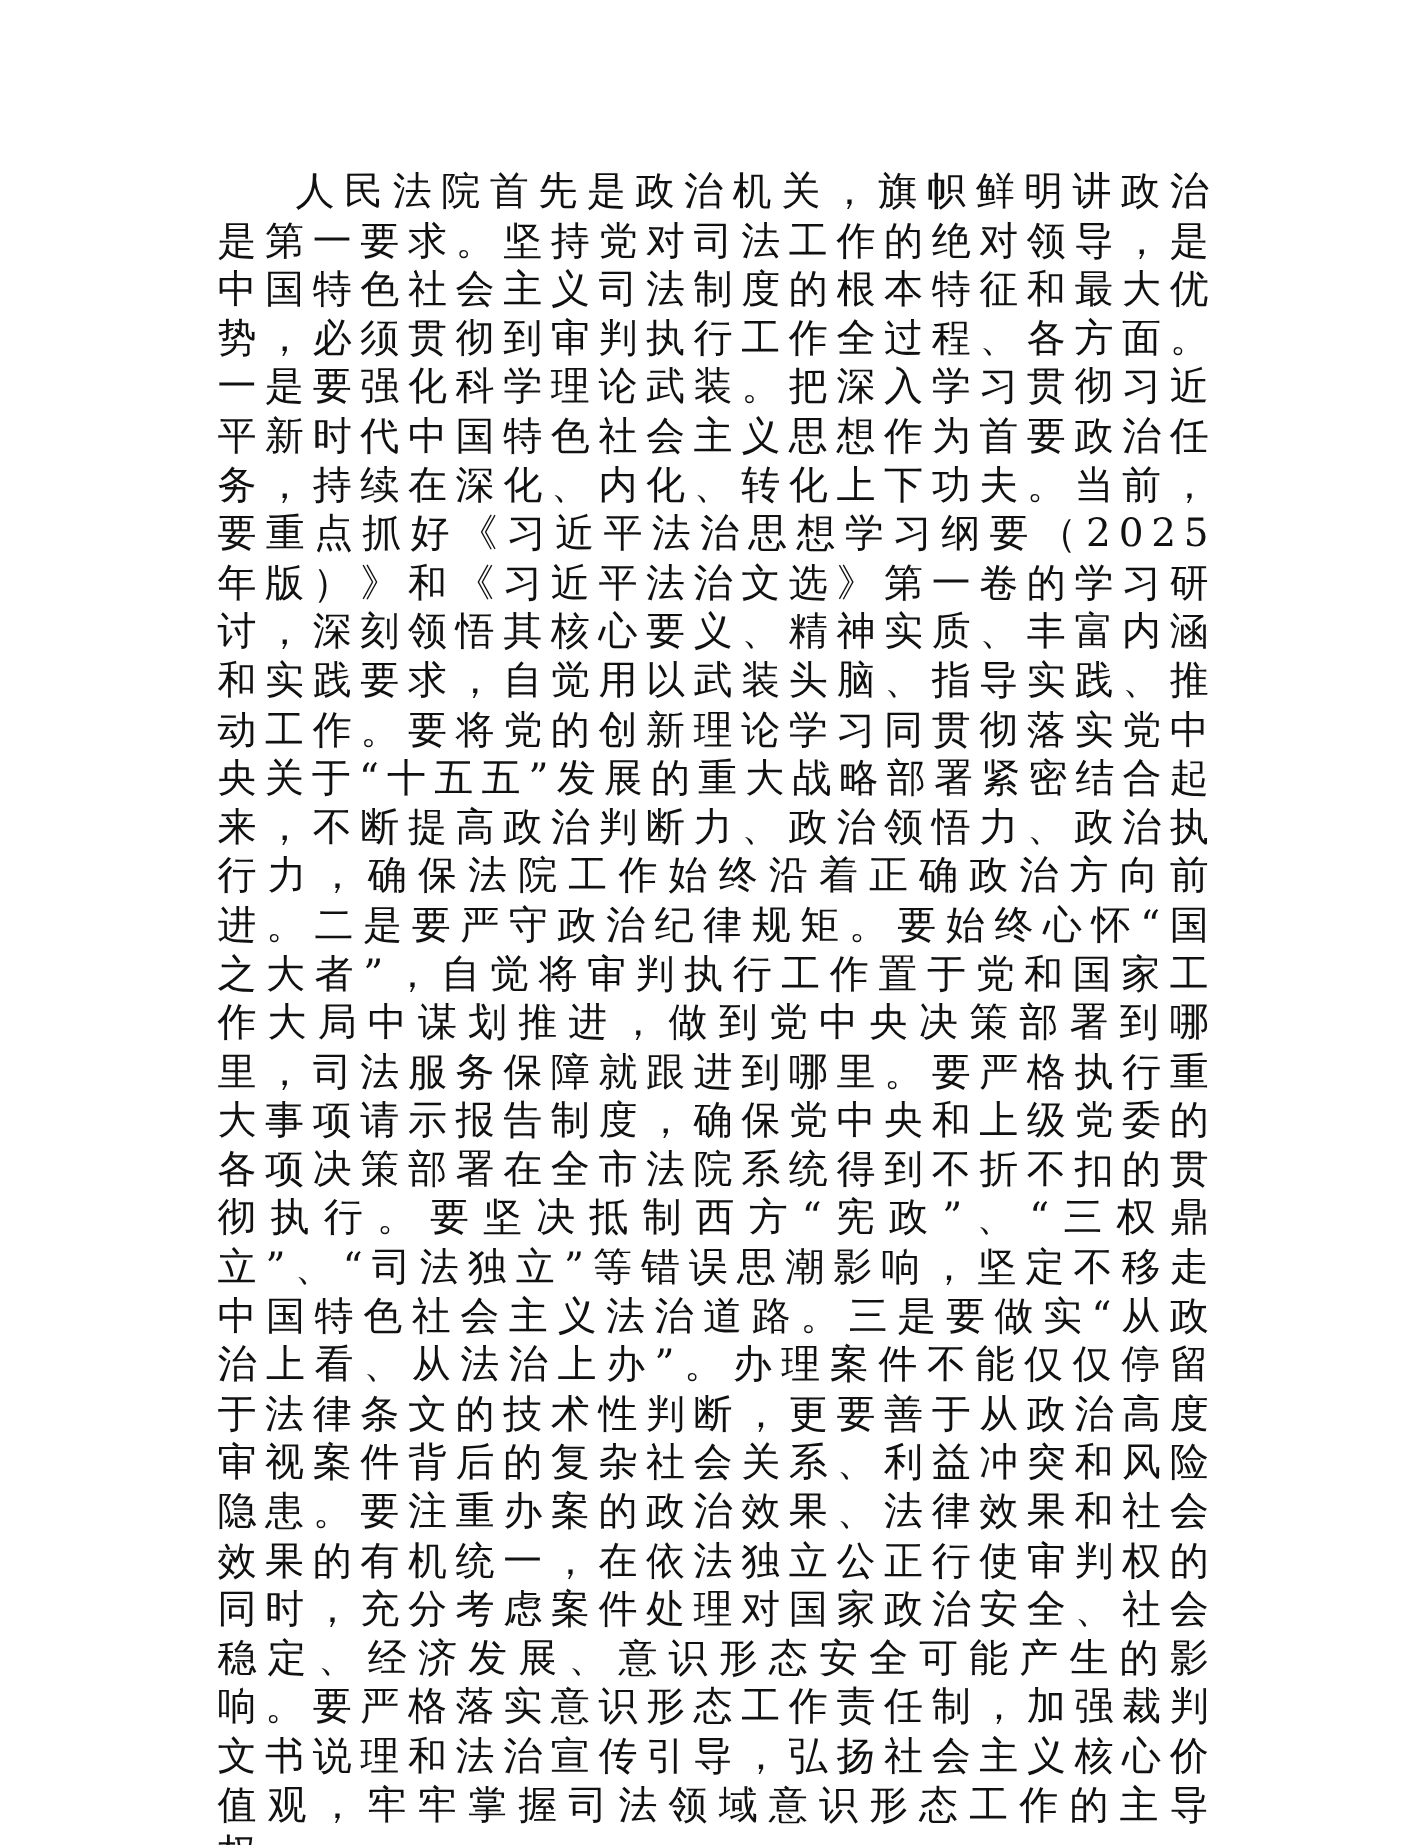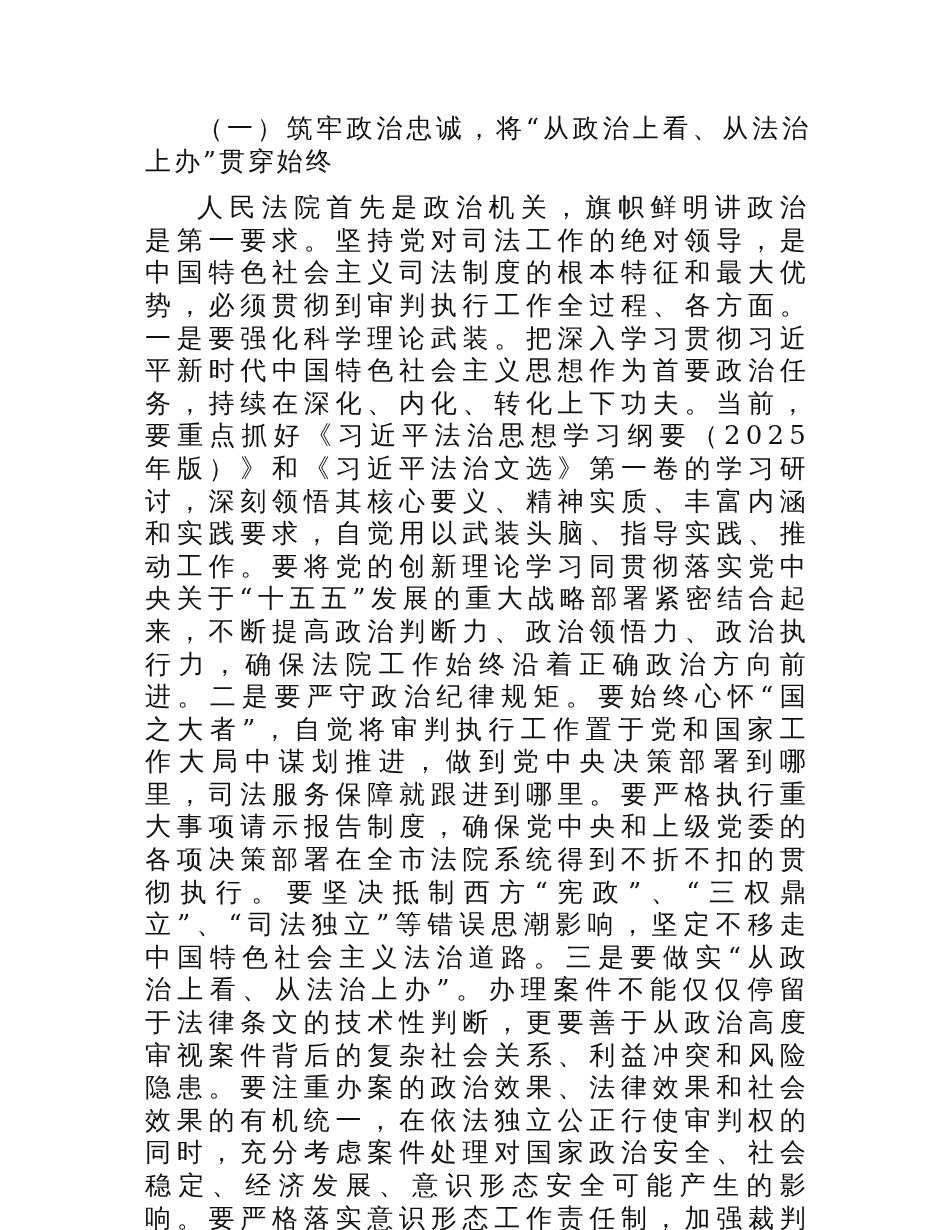--- a/index.html
+++ b/index.html
@@ -27,15 +27,14 @@
   .para {
     margin: 0;
     text-indent: 2em;
     letter-spacing: 5.2px;
   }
 </style>
 </head>
 <body>
 
 <div class="page">
-  <h2 class="heading">（一）筑牢政治忠诚，将“从政治上看、从法治上办”贯穿始终</h2>
   <p class="para">人民法院首先是政治机关，旗帜鲜明讲政治是第一要求。坚持党对司法工作的绝对领导，是中国特色社会主义司法制度的根本特征和最大优势，必须贯彻到审判执行工作全过程、各方面。一是要强化科学理论武装。把深入学习贯彻习近平新时代中国特色社会主义思想作为首要政治任务，持续在深化、内化、转化上下功夫。当前，要重点抓好《习近平法治思想学习纲要（2025年版）》和《习近平法治文选》第一卷的学习研讨，深刻领悟其核心要义、精神实质、丰富内涵和实践要求，自觉用以武装头脑、指导实践、推动工作。要将党的创新理论学习同贯彻落实党中央关于“十五五”发展的重大战略部署紧密结合起来，不断提高政治判断力、政治领悟力、政治执行力，确保法院工作始终沿着正确政治方向前进。二是要严守政治纪律规矩。要始终心怀“国之大者”，自觉将审判执行工作置于党和国家工作大局中谋划推进，做到党中央决策部署到哪里，司法服务保障就跟进到哪里。要严格执行重大事项请示报告制度，确保党中央和上级党委的各项决策部署在全市法院系统得到不折不扣的贯彻执行。要坚决抵制西方“宪政”、“三权鼎立”、“司法独立”等错误思潮影响，坚定不移走中国特色社会主义法治道路。三是要做实“从政治上看、从法治上办”。办理案件不能仅仅停留于法律条文的技术性判断，更要善于从政治高度审视案件背后的复杂社会关系、利益冲突和风险隐患。要注重办案的政治效果、法律效果和社会效果的有机统一，在依法独立公正行使审判权的同时，充分考虑案件处理对国家政治安全、社会稳定、经济发展、意识形态安全可能产生的影响。要严格落实意识形态工作责任制，加强裁判文书说理和法治宣传引导，弘扬社会主义核心价值观，牢牢掌握司法领域意识形态工作的主导权。</p>
 </div>
 
 </body></html>

